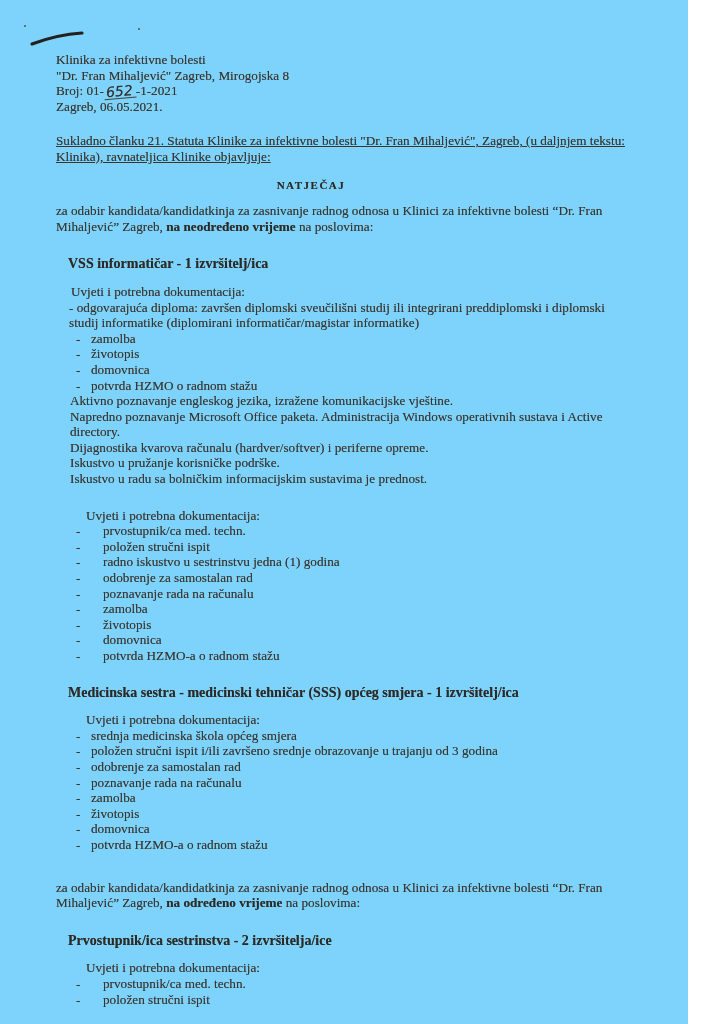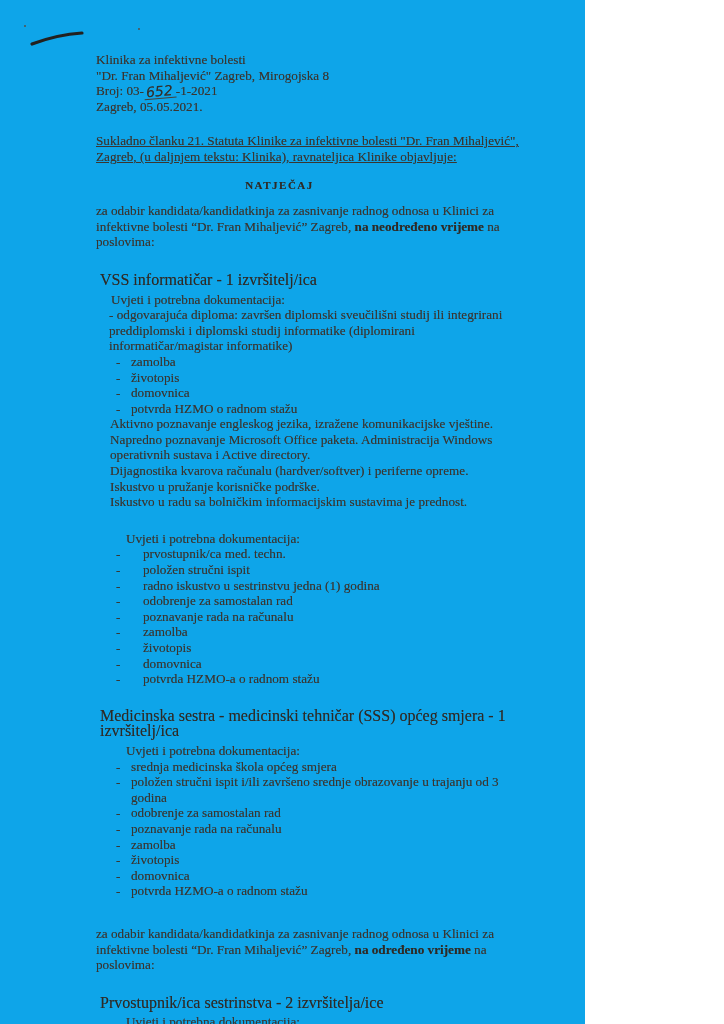--- a/index.html
+++ b/index.html
@@ -2,25 +2,25 @@
 <html><head>
 <meta charset="utf-8">
 <style>
   html, body {
     margin: 0;
     padding: 0;
     background: #ffffff;
   }
   .page {
     position: relative;
-    width: 585px;
+    width: 688px;
     height: 1024px;
     box-sizing: border-box;
-    background: #0ea5e9;
-    padding: 52px 62px 0 96px;
+    background: #7dd3fc;
+    padding: 52px 62px 0 56px;
     font-family: "Liberation Serif", "DejaVu Serif", serif;
     font-size: 13.2px;
     line-height: 15.6px;
     color: #3a3631;
     text-shadow: 0 0 0.3px rgba(60, 55, 50, 0.55);
     overflow: hidden;
   }
   .pen-mark {
     position: absolute;
     top: 18px;
@@ -46,23 +46,23 @@
     letter-spacing: 1.5px;
     text-align: center;
     margin: 13px 0 10px 0;
     transform: translateX(-30px);
     color: #2d2a26;
   }
   .call { margin: 0 0 22px 0; }
   .call b { color: #2d2a26; }
   .job-section { margin: 0 0 21px 0; }
   .job-heading {
-    font-size: 16px;
-    font-weight: normal;
-    margin: 4px;
+    font-size: 14px;
+    font-weight: bold;
+    margin: 12px;
     color: #2d2a26;
   }
   .sublabel { margin: 0; padding-left: 30px; }
   .sec-0 .sublabel { padding-left: 15px; }
   .lead-para { margin: 0; padding-left: 13px; }
   .bullets { list-style: none; margin: 0; padding: 0; }
   .bullet-row { display: flex; padding-left: 20px; }
   .dash { flex: none; width: 27px; }
   .sec-0 .dash, .sec-2 .dash { width: 15px; }
   .note-para { margin: 0; padding-left: 14px; }
@@ -76,22 +76,22 @@
 
   <svg class="pen-mark" width="140" height="40" viewBox="0 0 140 40">
     <path d="M14 26 C 30 20, 48 16, 64 15" stroke="#23211f" stroke-width="3.2" fill="none" stroke-linecap="round"></path>
     <circle cx="7" cy="8" r="1" fill="#55504a"></circle>
     <circle cx="121" cy="11" r="1" fill="#55504a"></circle>
   </svg>
 
   <div class="letterhead">
     <div>Klinika za infektivne bolesti</div>
     <div>"Dr. Fran Mihaljević" Zagreb, Mirogojska 8</div>
-    <div><span>Broj: 03-</span><span class="handwritten">652</span><span>-1-2021</span></div>
-    <div>Zagreb, 05.05.2021.</div>
+    <div><span>Broj: 01-</span><span class="handwritten">652</span><span>-1-2021</span></div>
+    <div>Zagreb, 06.05.2021.</div>
   </div>
 
   <p class="intro">Sukladno članku 21. Statuta Klinike za infektivne bolesti "Dr. Fran Mihaljević", Zagreb, (u daljnjem tekstu: Klinika), ravnateljica Klinike objavljuje:</p>
 
   <h1 class="doc-title">NATJEČAJ</h1>
 
   <p class="call"><span>za odabir kandidata/kandidatkinja za zasnivanje radnog odnosa u Klinici za infektivne bolesti “Dr. Fran Mihaljević” Zagreb, </span><b>na neodređeno vrijeme</b><span> na poslovima:</span></p>
 
   <div class="sections-block">
       <section class="job-section sec-0">

